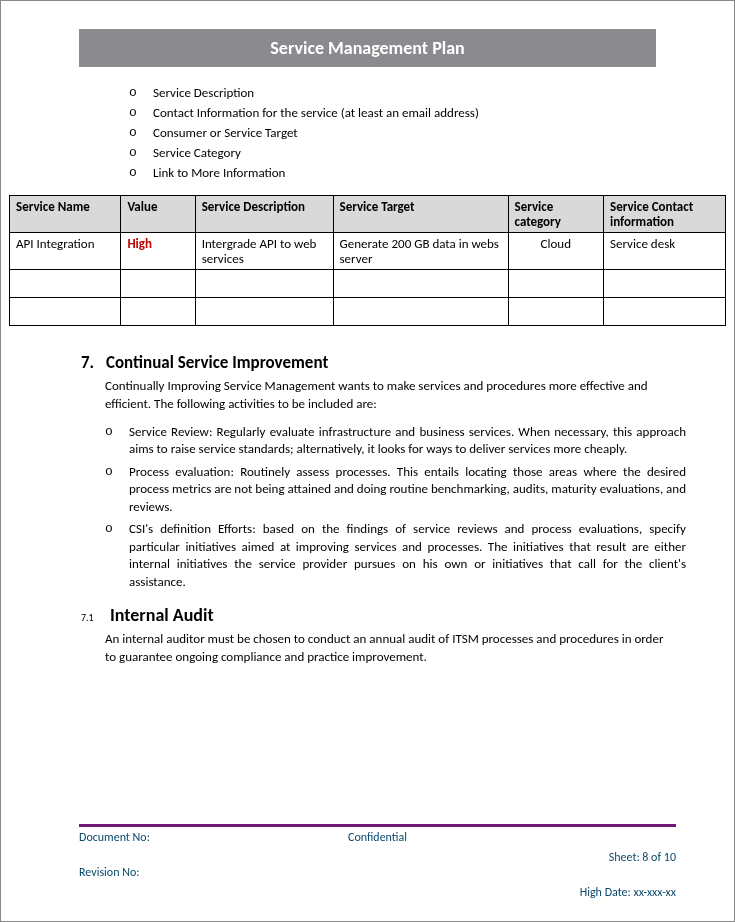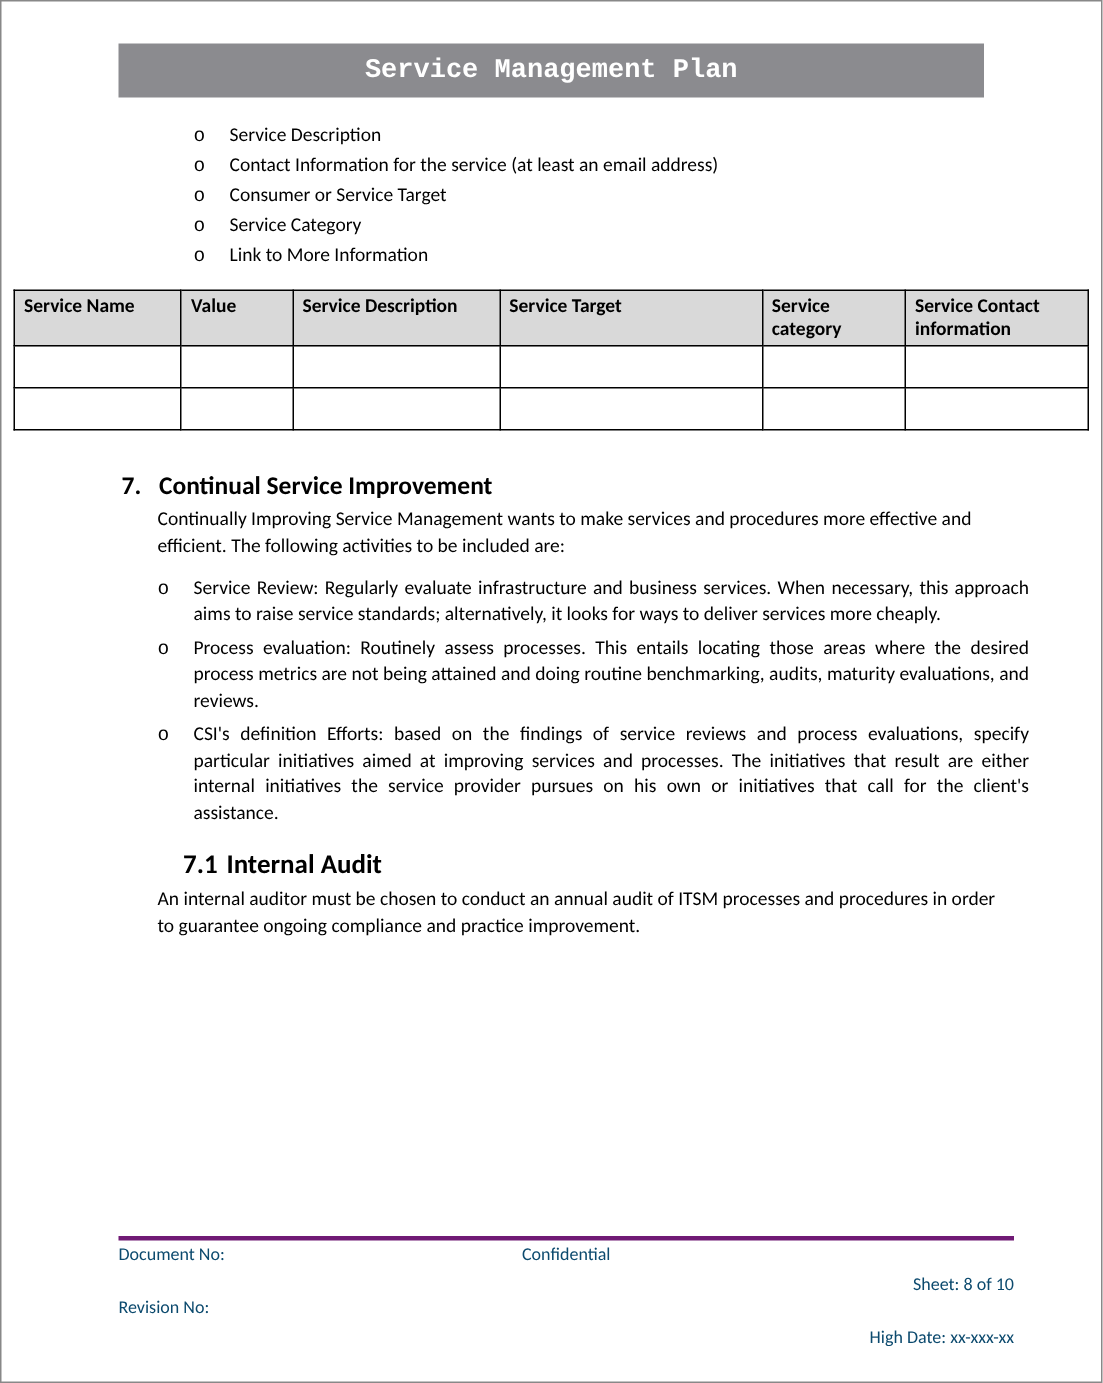--- a/index.html
+++ b/index.html
@@ -22,21 +22,20 @@
       padding: 28px 8px 0 8px;
     }
     .title-bar {
       background: #8b8b8f;
       color: #fff;
       text-align: center;
       font-weight: bold;
       font-size: 18px;
       padding: 8px 0;
       margin: 0 70px 18px 70px;
-      font-family: Liberation Mono, monospace;
     }
     .bullet-list {
       margin-left: 120px;
       margin-bottom: 14px;
     }
     .bullet-list li {
       list-style: none;
       position: relative;
       padding-left: 24px;
       margin-bottom: 3px;
@@ -115,25 +114,24 @@
     .underline-green {
       border-bottom: 1px solid #1e8449;
       display: inline-block;
       padding-bottom: 1px;
     }
     .sub-heading {
       margin-left: 72px;
       margin-bottom: 4px;
     }
     .sub-number {
-      font-weight: bold;
-      font-size: 18px;
+      font-weight: normal;
+      font-size: 10px;
       display: inline-block;
       width: 26px;
-      margin-left: 41px;
     }
     .sub-title {
       font-weight: bold;
       font-size: 18px;
     }
     .footer {
       position: absolute;
       bottom: 20px;
       left: 78px;
       right: 58px;
@@ -197,20 +195,28 @@
       <tr>
         <th>Service Name</th>
         <th>Value</th>
         <th>Service Description</th>
         <th>Service Target</th>
         <th>Service category</th>
         <th>Service Contact information</th>
       </tr>
     </thead>
     <tbody>
+      <tr>
+        <td>API Integration</td>
+        <td><span class="high-value">High</span></td>
+        <td>Intergrade API to web services</td>
+        <td>Generate 200 GB data in webs server</td>
+        <td class="cloud-cell">Cloud</td>
+        <td>Service desk</td>
+      </tr>
       <tr class="empty-row">
         <td></td>
           <td></td>
           <td></td>
           <td></td>
           <td></td>
           <td></td>
       </tr>
       <tr class="empty-row">
         <td></td>

